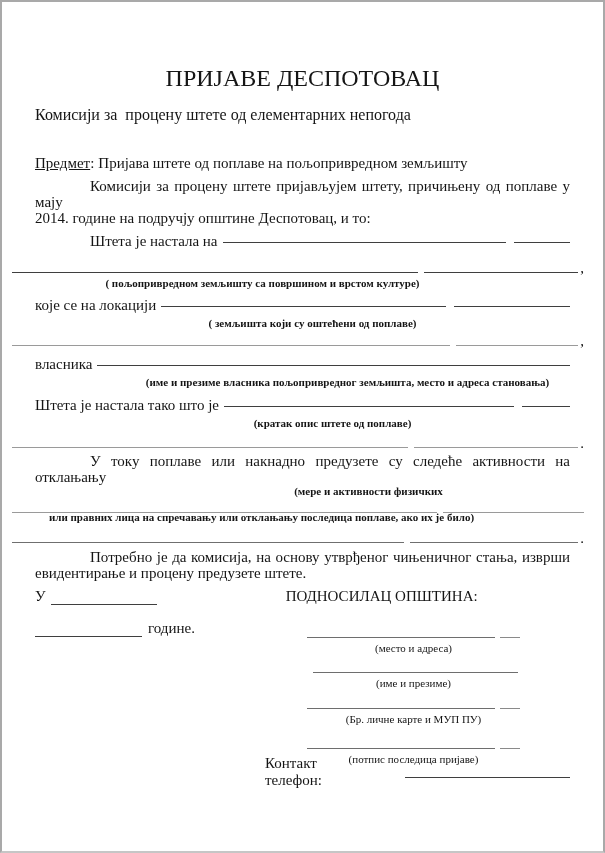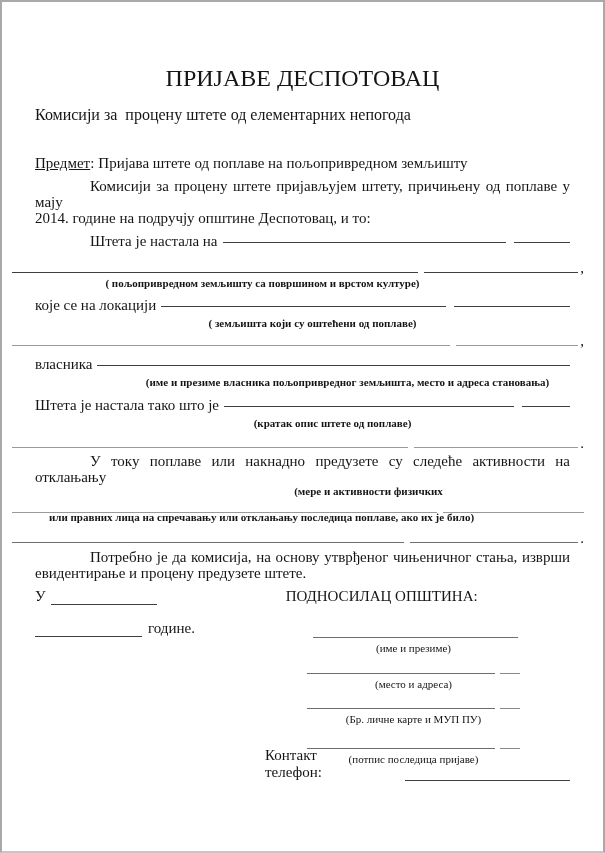--- a/index.html
+++ b/index.html
@@ -53,21 +53,21 @@
   .date-suffix { padding-left:6px; }
 
   .sig-stack { position:absolute; left:272px; top:49px; width:213px; }
   .sig-item .sig-line { display:flex; align-items:flex-end; }
   .sig-main { flex:1 1 auto; border-bottom:1px solid #6e6e6e; height:2px; }
   .sig-dash { flex:0 0 20px; border-bottom:1px solid #8a8a8a; height:2px; margin-left:5px; }
   .sig-pad  { padding:0 2px 0 6px; }
   .sig-cap { font-size:11px; line-height:13px; text-align:center; margin-top:4px; }
   .mb17{margin-bottom:17px;} .mb16{margin-bottom:16px;} .mb21{margin-bottom:21px;}
 
-  .contact-row { position:absolute; left:230px; top:176px; display:flex; align-items:flex-end; height:18px;gap:24px; }
+  .contact-row { position:absolute; left:230px; top:176px; display:flex; align-items:center; height:18px;gap:24px; }
   .contact-blank { width:170px; border-bottom:1px solid #3f3f3f; height:12px; margin-left:7px; }
 </style>
 </head>
 <body>
 
 <div class="page">
   <div class="content">
 
     <div class="title">ПРИЈАВЕ ДЕСПОТОВАЦ</div>
     <div class="subtitle">Комисији за  процену штете од елементарних непогода</div>
@@ -150,32 +150,32 @@
         <span class="place-lbl">У</span>
         <span class="place-blank"></span>
         <span class="submit-heading">ПОДНОСИЛАЦ ОПШТИНА:</span>
       </div>
       <div class="rowB">
         <span class="date-blank"></span>
         <span class="date-suffix">године.</span>
       </div>
 
       <div class="sig-stack">
-        <div class="sig-item mb17">
-          <div class="sig-line sig-pad">
-              <span class="sig-main"></span>
-            </div>
-          <div class="sig-cap">(име и презиме)</div>
-        </div>
         <div class="sig-item mb16">
           <div class="sig-line">
               <span class="sig-main"></span>
               <span class="sig-dash"></span>
             </div>
           <div class="sig-cap">(место и адреса)</div>
+        </div>
+        <div class="sig-item mb17">
+          <div class="sig-line sig-pad">
+              <span class="sig-main"></span>
+            </div>
+          <div class="sig-cap">(име и презиме)</div>
         </div>
         <div class="sig-item mb21">
           <div class="sig-line">
               <span class="sig-main"></span>
               <span class="sig-dash"></span>
             </div>
           <div class="sig-cap">(Бр. личне карте и МУП ПУ)</div>
         </div>
         <div class="sig-item">
           <div class="sig-line">

